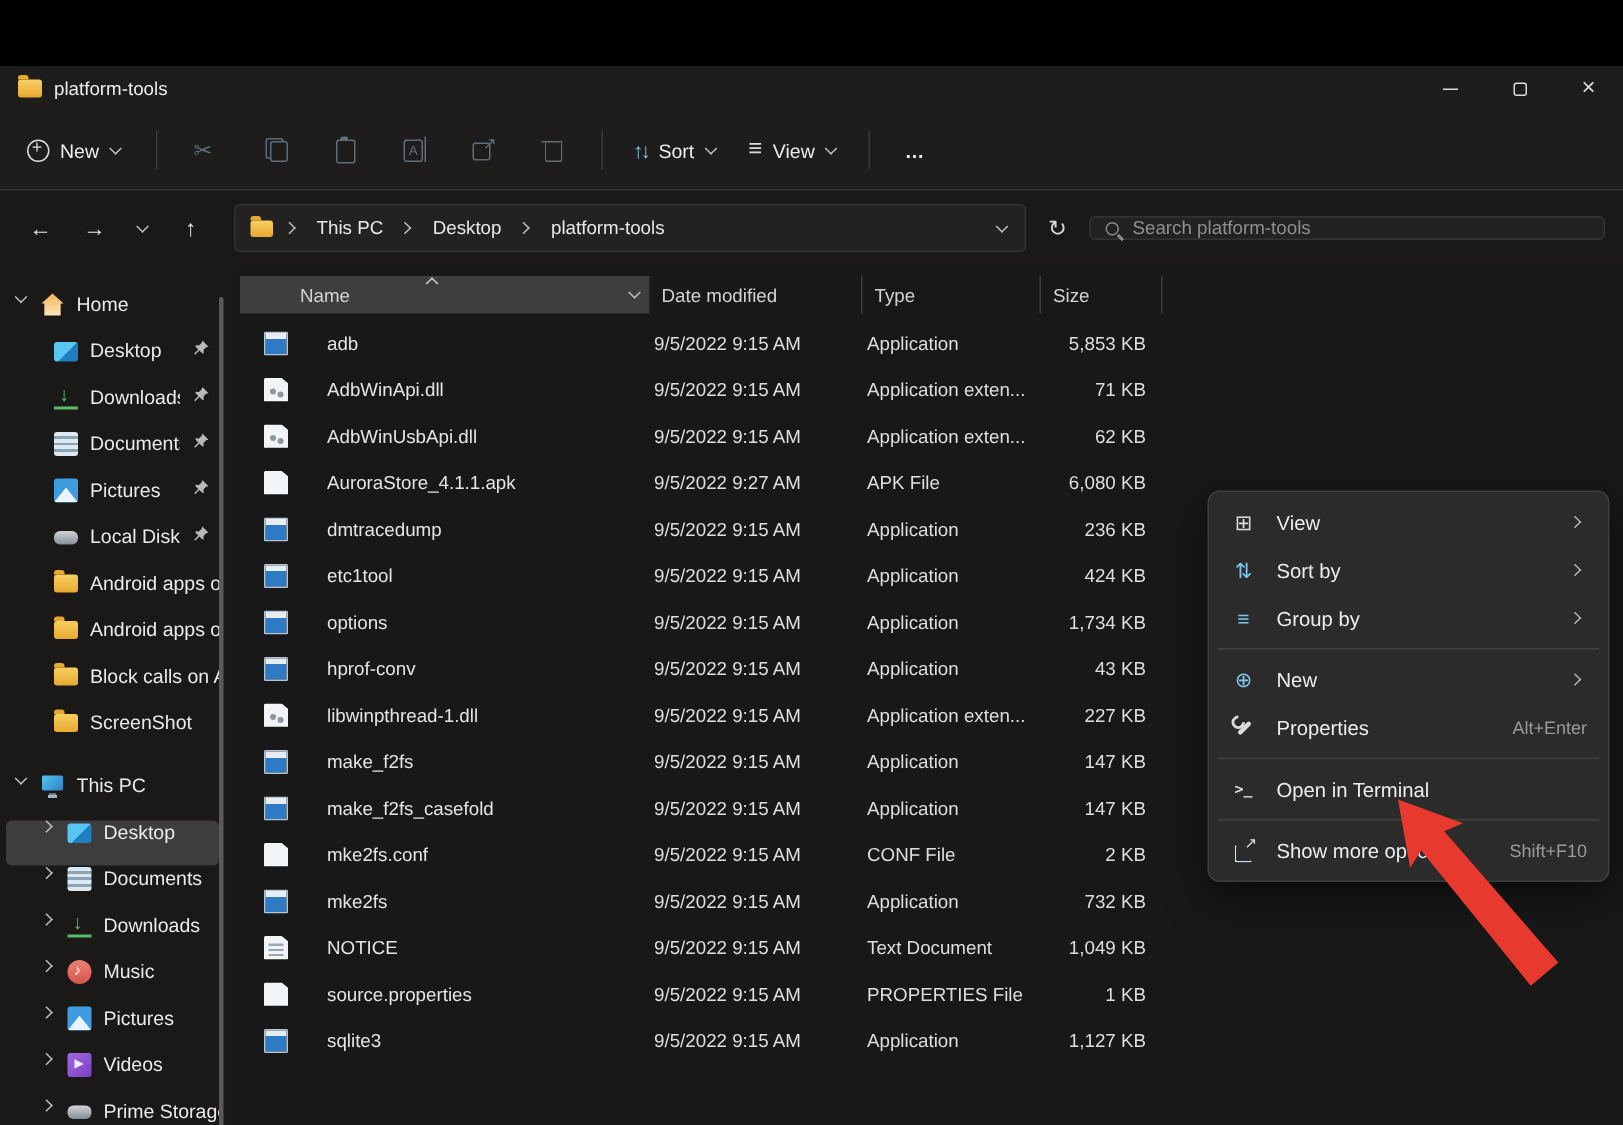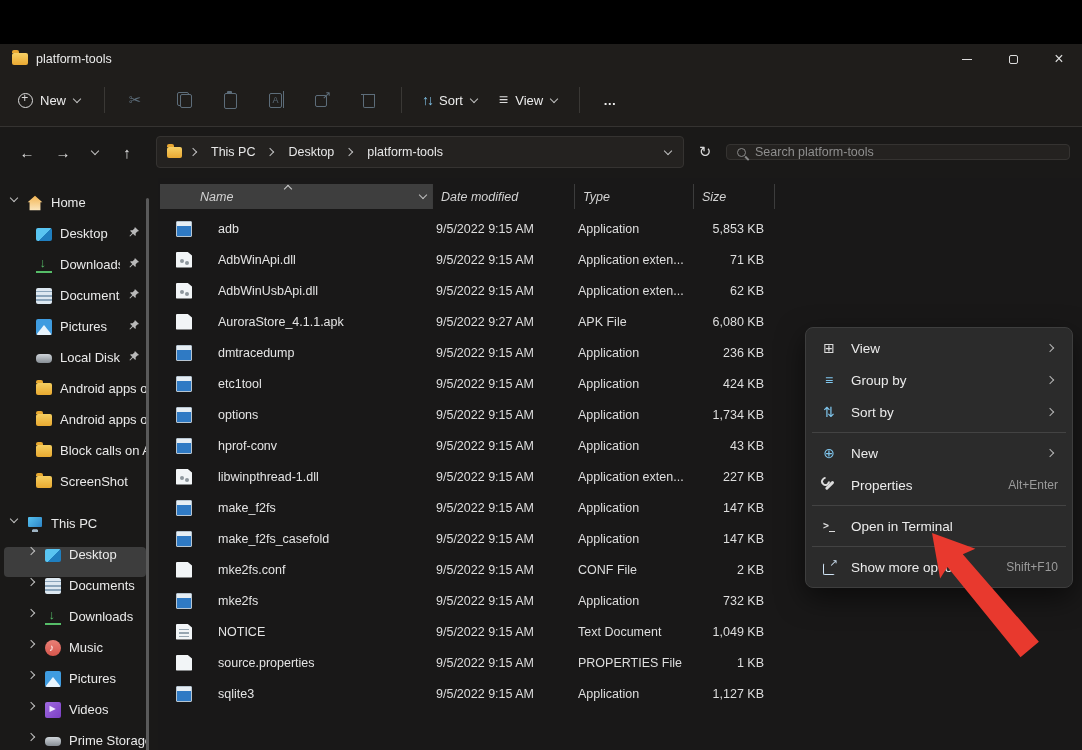--- a/index.html
+++ b/index.html
@@ -94,21 +94,21 @@
   .folder-icon::before { content:""; position:absolute; top:-3px; left:0; width:7px; height:3px; background:#e8a930; border-radius:2px 2px 0 0; }
   .this-pc-icon::before { content:""; position:absolute; left:1px; top:1px; width:14px; height:10px; border-radius:1px; background:linear-gradient(135deg,#57c2f0,#2c84c6); }
   .this-pc-icon::after { content:""; position:absolute; left:5px; bottom:0; width:6px; height:2px; background:#9fb4c4; box-shadow:0 -1.6px 0 -0.6px #9fb4c4; }
   .music-icon { border-radius:50%; background:linear-gradient(180deg,#ea8077,#d6564c); }
   .music-icon::before { content:"\266A"; position:absolute; left:4px; top:1.6px; font-size:10px; color:#fff; }
   .videos-icon { border-radius:2px; background:linear-gradient(135deg,#a06ae0,#7b3fc4); }
   .videos-icon::before { content:"\25B6"; position:absolute; left:4.6px; top:2.4px; font-size:8px; color:#f0eaff; }
   .side-scrollbar { position:absolute; right:9px; top:20px; width:3px; height:660px; background:#5a5a5a; border-radius:2px; }
   
   .main { flex:1; position:relative; background:#191818; }
-  .hdr { display:flex; height:25px; margin:6px 0 2px 2px; align-items:flex-start; color:#d2d2d2; font-size:12.5px;font-style:italic; }
+  .hdr { display:flex; height:25px; margin:6px 0 2px 2px; align-items:flex-start; color:#d2d2d2; font-size:12.5px; }
   .h-name { width:272px; height:25px; background:#3e3e3e; display:flex; align-items:center; padding-left:40px; position:relative; }
   .h-caret { position:absolute; top:1px; left:125px; width:8px; height:6px; }
   .h-caret::before { content:""; position:absolute; width:5px; height:5px; border-left:1.3px solid #cfcfcf; border-top:1.3px solid #cfcfcf; transform:rotate(45deg); top:1px; }
   .h-dd { position:absolute; right:4px; top:8px; }
   .h-cell { height:25px; display:flex; align-items:center; padding-left:8px; border-left:1px solid #3c3c3c; }
   .h-date { width:142px; }
   .h-type { width:119px; }
   .h-size { width:81px; }
   .h-end { width:1px; height:25px; border-left:1px solid #3c3c3c; }
   .rows { margin-top:4px; }
@@ -585,29 +585,29 @@
   <div class="context-menu">
 
       <div class="menu-row">
         <span class="mi-ic view-icon"></span>
         <span class="mi-label">View</span>
 
         <span class="cv chev-right mi-arrow"></span>
       </div>
 
       <div class="menu-row">
+        <span class="mi-ic sort-by-icon"></span>
+        <span class="mi-label">Sort by</span>
+
+        <span class="cv chev-right mi-arrow"></span>
+      </div>
+
+      <div class="menu-row">
         <span class="mi-ic group-by-icon"></span>
         <span class="mi-label">Group by</span>
-
-        <span class="cv chev-right mi-arrow"></span>
-      </div>
-
-      <div class="menu-row">
-        <span class="mi-ic sort-by-icon"></span>
-        <span class="mi-label">Sort by</span>
 
         <span class="cv chev-right mi-arrow"></span>
       </div>
 
       <div class="menu-row divider">
         
         
         
         
       </div>

